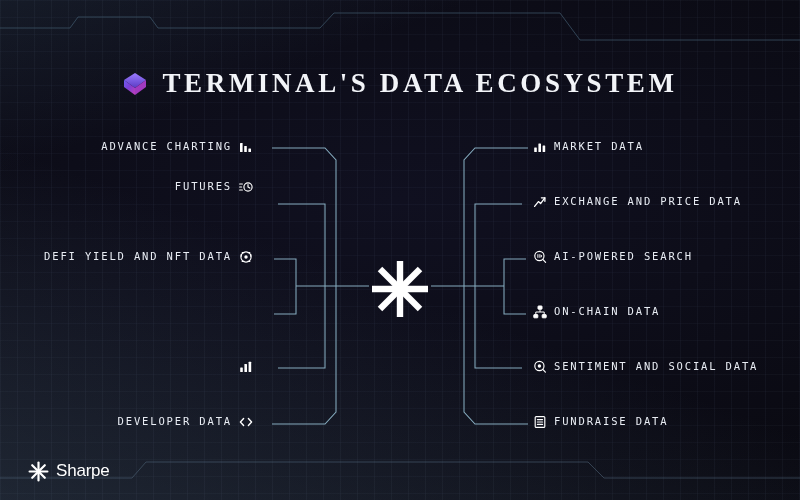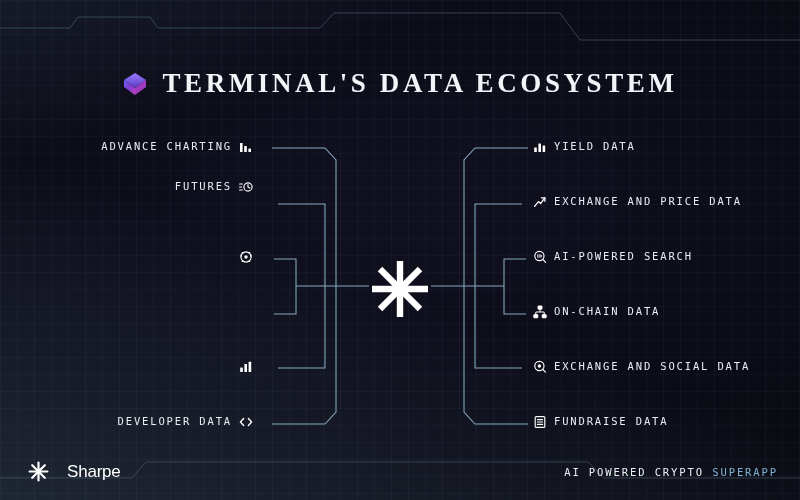--- a/index.html
+++ b/index.html
@@ -53,21 +53,21 @@
   .ico svg { display:block; width:14px; height:14px; }
 
   
   #hub {
     position:absolute; left:369px; top:258px; width:62px; height:62px;
   }
 
   
   #footer-left {
     position:absolute; left:28px; bottom:18px;
-    display:flex; align-items:center; gap:18px;margin-top:20px;
+    display:flex; align-items:flex-start; gap:7px;margin-top:20px;
   }
   #sharpe-mark { width:21px; height:21px; flex:none; }
   #sharpe-word {
     font-family:"Liberation Sans", sans-serif;
     font-size:17px; color:#ffffff; letter-spacing:-0.2px; font-weight:400;
   }
   #footer-right {
     position:absolute; right:22px; bottom:22px;
     font-size:10.5px; letter-spacing:1.9px; white-space:nowrap;
   }
@@ -160,20 +160,21 @@
         <line x1="0.6" y1="4" x2="3.4" y2="4"></line>
           <line x1="0.6" y1="7" x2="2.6" y2="7"></line>
           <line x1="0.6" y1="10" x2="3.4" y2="10"></line>
         <circle cx="9" cy="7" r="4.1"></circle>
           <path d="M9,4.6 L9,7 L10.8,8.1"></path>
       </svg>
     </span>
   </div>
 
   <div class="row left" style="top:250px">
+    <span class="lbl">DEFI YIELD AND NFT DATA</span>
     <span class="ico">
       <svg viewBox="0 0 14 14" fill="none" stroke="#fff" stroke-width="1.15">
         <circle cx="7" cy="7" r="5.1"></circle>
           <circle cx="7" cy="7" r="1.7" fill="#fff" stroke="none"></circle>
         <path d="M3.2,2.6 L5.1,2.6 M10.8,2.6 L8.9,2.6 M3.2,11.4 L5.1,11.4 M10.8,11.4 L8.9,11.4" stroke-linecap="round"></path>
         <path d="M2.2,4.4 L2.2,6.2 M11.8,4.4 L11.8,6.2" stroke-linecap="round"></path>
       </svg>
     </span>
   </div>
 
@@ -199,21 +200,21 @@
   </div>
 
   <div class="row right" style="top:140px">
     <span class="ico">
       <svg viewBox="0 0 14 14" fill="#fff">
           <rect x="1.2" y="7.4" width="2.6" height="4.6" rx="0.5"></rect>
           <rect x="5.4" y="3.4" width="2.6" height="8.6" rx="0.5"></rect>
           <rect x="9.6" y="5.6" width="2.6" height="6.4" rx="0.5"></rect>
         </svg>
     </span>
-    <span class="lbl">YIELD DATA</span>
+    <span class="lbl">MARKET DATA</span>
   </div>
 
   <div class="row right" style="top:250px">
     <span class="ico">
       <svg viewBox="0 0 14 14" fill="none" stroke="#fff" stroke-width="1.15" stroke-linecap="round">
         <circle cx="6.4" cy="6" r="4.6"></circle>
           <line x1="9.8" y1="9.4" x2="12.6" y2="12.4"></line>
         <path d="M4.9,4.6 L4.9,7.4 M6.9,4.6 L6.9,7.4 M8.3,5.4 L8.3,6.8" stroke-width="1"></path>
       </svg>
     </span>
@@ -243,21 +244,21 @@
   </div>
 
   <div class="row right" style="top:360px">
     <span class="ico">
       <svg viewBox="0 0 14 14" fill="none" stroke="#fff" stroke-width="1.15" stroke-linecap="round">
         <circle cx="6.4" cy="6" r="4.6"></circle>
           <circle cx="6.4" cy="6" r="1.7" fill="#fff" stroke="none"></circle>
         <line x1="9.8" y1="9.4" x2="12.4" y2="12.2"></line>
       </svg>
     </span>
-    <span class="lbl">EXCHANGE AND SOCIAL DATA</span>
+    <span class="lbl">SENTIMENT AND SOCIAL DATA</span>
   </div>
 
   <div class="row right" style="top:415px">
     <span class="ico">
       <svg viewBox="0 0 14 14" fill="none" stroke="#fff" stroke-width="1.15" stroke-linecap="round">
         <rect x="2.2" y="1.6" width="9.6" height="10.8" rx="1"></rect>
         <line x1="4.4" y1="4.6" x2="9.6" y2="4.6"></line>
           <line x1="4.4" y1="7" x2="9.6" y2="7"></line>
           <line x1="4.4" y1="9.4" x2="9.6" y2="9.4"></line>
       </svg>
@@ -272,18 +273,14 @@
           <line x1="10.5" y1="1.6" x2="10.5" y2="19.4"></line>
           <line x1="1.6" y1="10.5" x2="19.4" y2="10.5"></line>
           <line x1="4.2" y1="4.2" x2="16.8" y2="16.8"></line>
           <line x1="16.8" y1="4.2" x2="4.2" y2="16.8"></line>
         </g>
       </svg>
     </span>
     <span id="sharpe-word">Sharpe</span>
   </div>
 
-  <div id="footer-right">
-    <span class="w">AI POWERED CRYPTO</span>
-    <span class="a">SUPERAPP</span>
-  </div>
 
 </div>
 
 </body></html>

